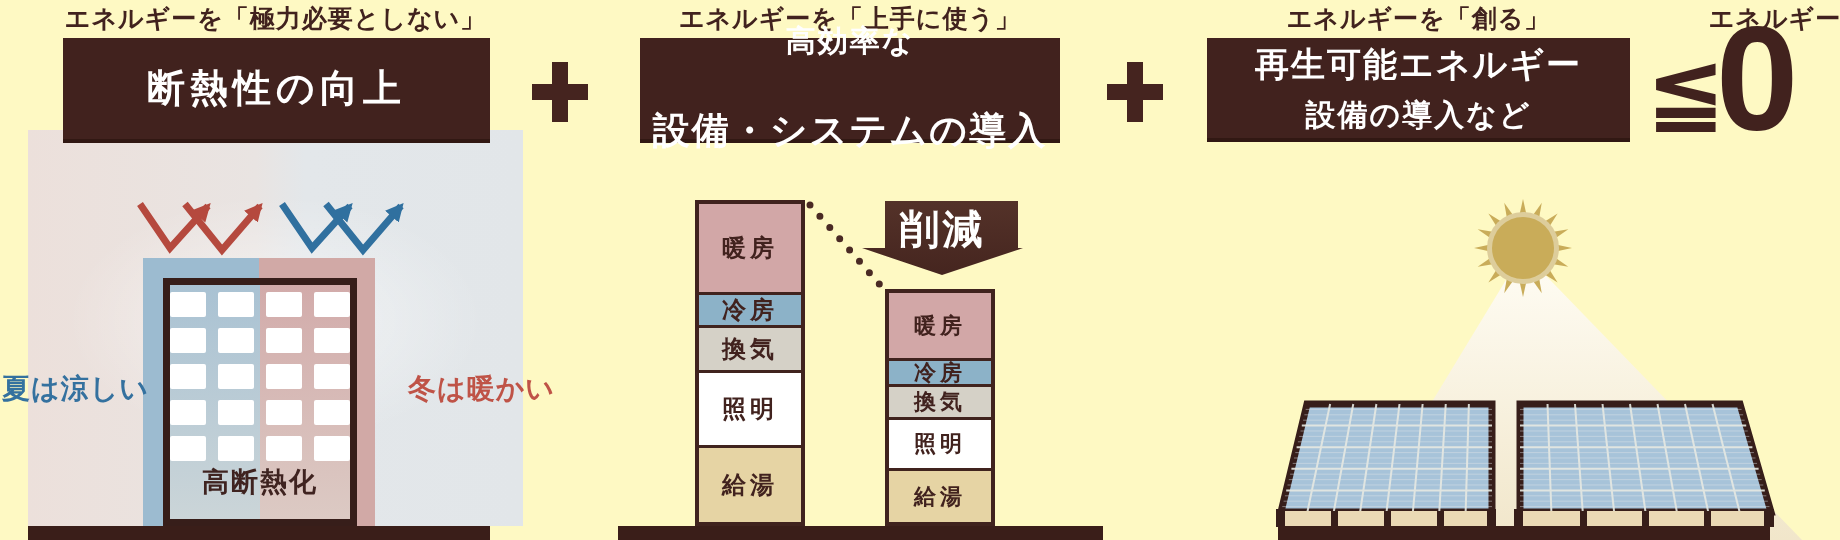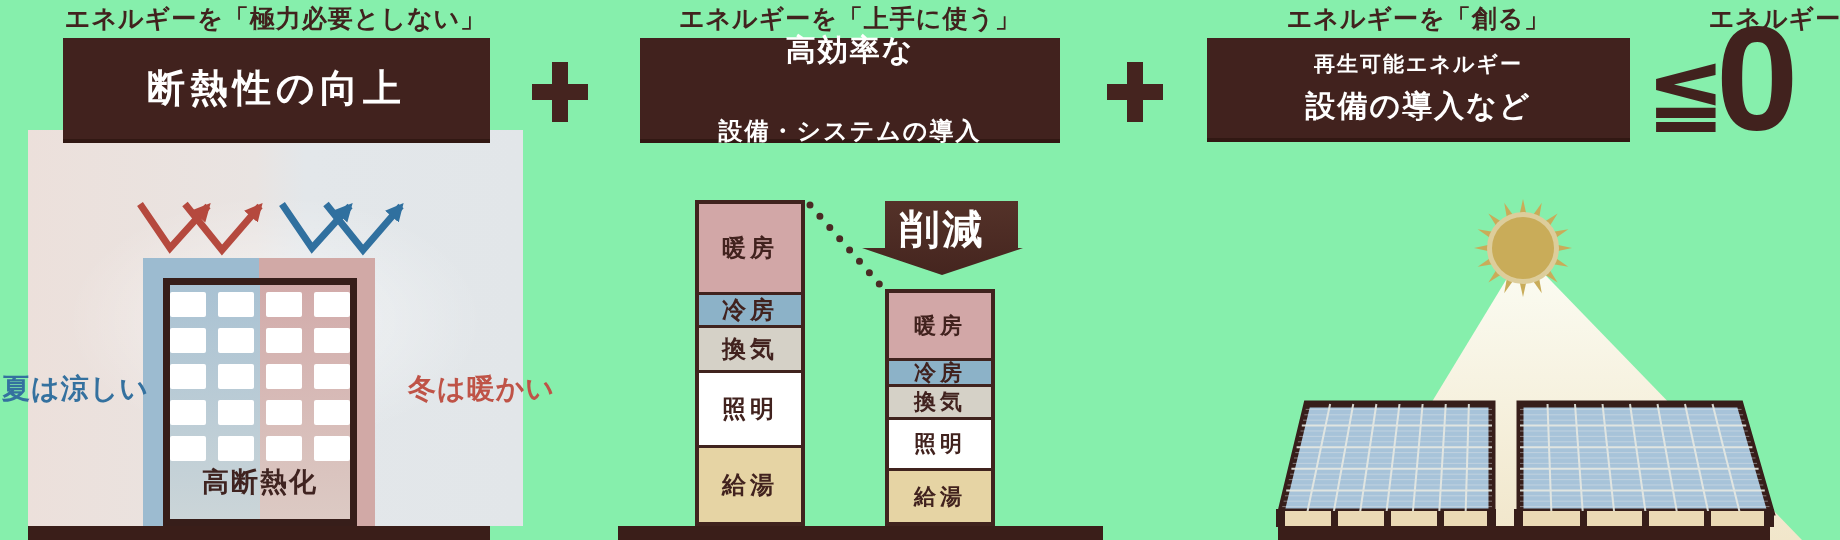--- a/index.html
+++ b/index.html
@@ -1,16 +1,16 @@
 <!DOCTYPE html>
 <html><head>
 <meta charset="utf-8">
 <style>
   html,body{margin:0;padding:0;background:#000;}
-  #scene{position:relative;width:1840px;height:540px;background:#86efac;overflow:hidden;
+  #scene{position:relative;width:1840px;height:540px;background:#fef9c3;overflow:hidden;
          font-family:"Liberation Sans","DejaVu Sans",sans-serif;}
   #scene *{box-sizing:border-box;}
   .abs{position:absolute;}
 
   .hdr{position:absolute;color:#41221e;font-weight:bold;font-size:25px;letter-spacing:1px;
        text-align:center;white-space:nowrap;top:2px;}
   .banner{position:absolute;background:#41221e;color:#fff;font-weight:bold;display:flex;
           flex-direction:column;justify-content:center;align-items:center;text-align:center;
           border-bottom:4px solid #311813;}
   .banner .ln{line-height:1.32;letter-spacing:2px;}
@@ -241,21 +241,21 @@
   <div class="abs bldg-label">高断熱化</div>
   <div class="abs lbl-side lbl-summer">夏は涼しい</div>
   <div class="abs lbl-side lbl-winter">冬は暖かい</div>
   <div class="ground" style="left:28px;width:462px;"></div>
 
   <div class="plus" style="left:532px;top:62px;"></div>
 
   <div class="hdr" style="left:640px;width:420px;">エネルギーを「上手に使う」</div>
   <div class="banner" style="left:640px;top:38px;width:420px;height:105px;">
     <span class="ln" style="font-size:30px;">高効率な</span>
-    <span class="ln" style="font-size:24px;margin-top:46px;">設備・システムの導入</span>
+    <span class="ln" style="font-size:37px;margin-top:46px;">設備・システムの導入</span>
   </div>
 
   <div class="bar bar-before" style="left:695px;top:200px;height:326px;">
     <div class="sg c-heat" style="height:88px;">暖房</div>
     <div class="sg c-cool" style="height:33px;">冷房</div>
     <div class="sg c-vent" style="height:45px;">換気</div>
     <div class="sg c-light" style="height:75px;">照明</div>
     <div class="sg c-hw" style="height:77px;">給湯</div>
   </div>
 
@@ -269,21 +269,21 @@
 
   <div class="abs reduce">
     <span>削減</span>
   </div>
   <div class="ground" style="left:618px;width:485px;"></div>
 
   <div class="plus" style="left:1107px;top:62px;"></div>
 
   <div class="hdr" style="left:1207px;width:423px;">エネルギーを「創る」</div>
   <div class="banner" style="left:1207px;top:38px;width:423px;height:104px;">
-    <span class="ln" style="font-size:21px;">再生可能エネルギー</span>
+    <span class="ln" style="font-size:34px;">再生可能エネルギー</span>
     <span class="ln" style="font-size:30px;margin-top:8px;">設備の導入など</span>
   </div>
   <div class="ground" style="left:1278px;width:492px;"></div>
 
   <div class="abs balance-label">エネルギー収支</div>
   <div class="abs balance-op">≦</div>
   <div class="abs balance-zero">0</div>
 </div>
 
 </body></html>

